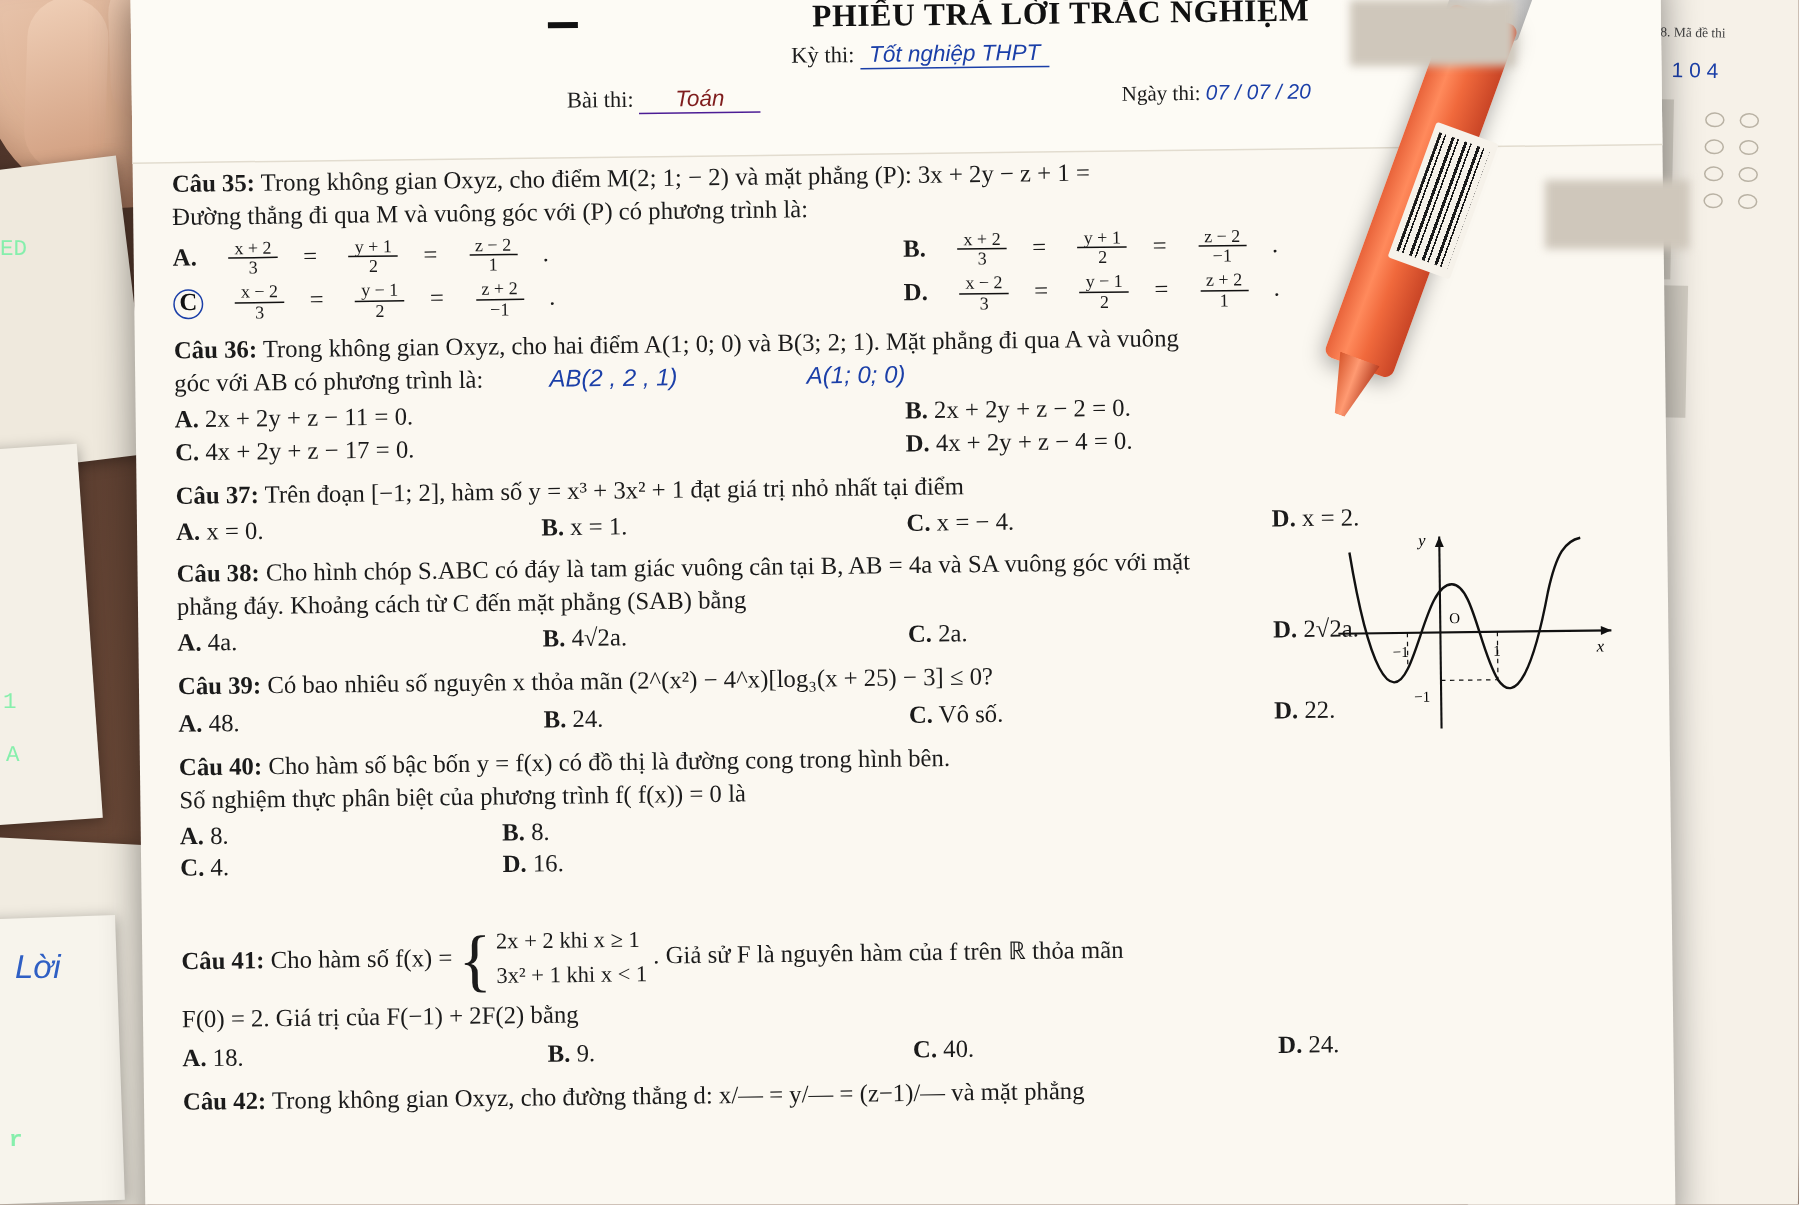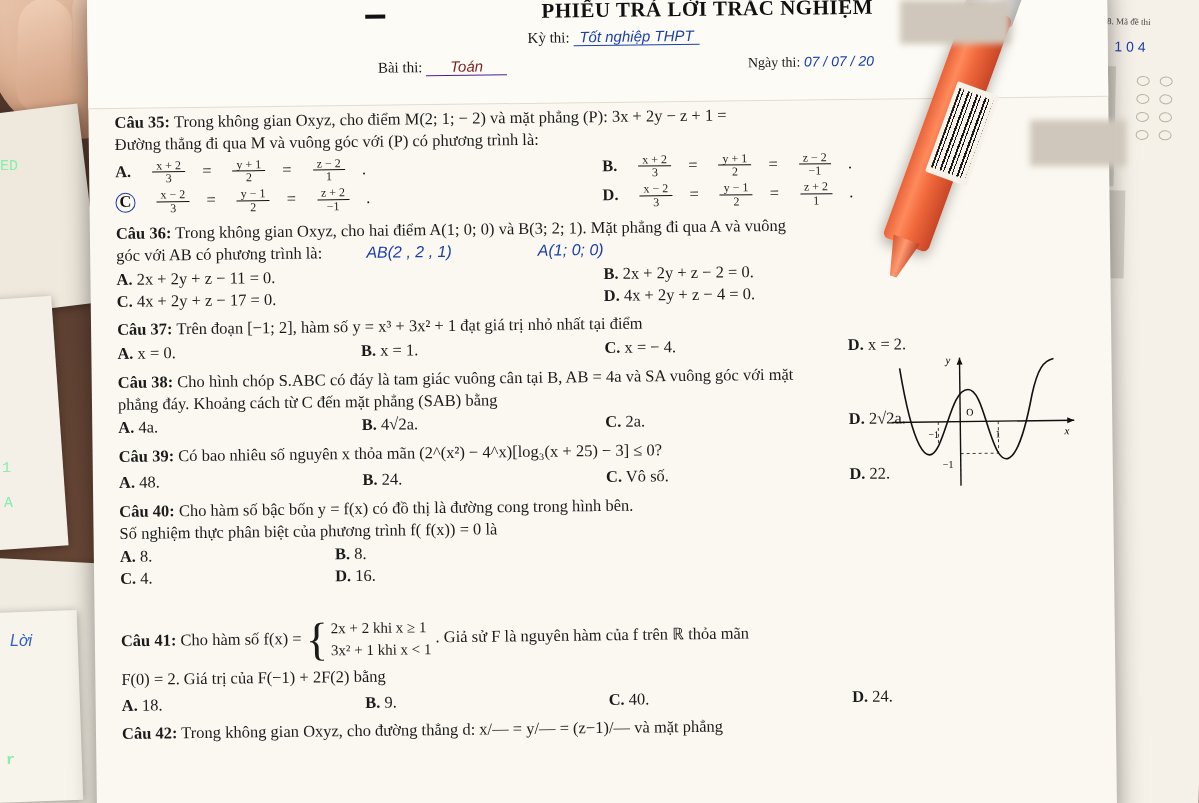--- a/index.html
+++ b/index.html
@@ -173,21 +173,21 @@
   </div>
 
   <div class="bg-paper bg-left-top"></div>
   <div class="bg-paper bg-left-mid"></div>
   <div class="bg-paper bg-left-bot"></div>
   <div class="bg-paper bg-left-note"></div>
 
   <div class="side-mark" style="left:0px;top:158px;">ED</div>
   <div class="side-mark" style="left:2px;top:460px;">1</div>
   <div class="side-mark" style="left:4px;top:495px;">A</div>
-  <div class="side-mark hi-blue" style="left:10px;top:632px;font-size:16px;">Lời</div>
+  <div class="side-mark hi-blue" style="left:10px;top:632px;font-size:22px;">Lời</div>
   <div class="side-mark" style="left:6px;top:752px;font-weight:bold;">r</div>
 
   <div class="answer-sheet">
 
     <div class="as-col" style="left:12px;top:24px;width:78px;">7. Số báo danh</div>
     <div class="as-col" style="left:112px;top:24px;width:90px;">8. Mã đề thi</div>
     <div class="as-col" style="left:120px;top:46px;font-size:14px;color:#1b3fa8;font-family:'Liberation Sans',sans-serif;">1 0 4</div>
 
     <div class="bubble-grid" style="left:140px;top:80px;">
       <span class="bubble"></span>

